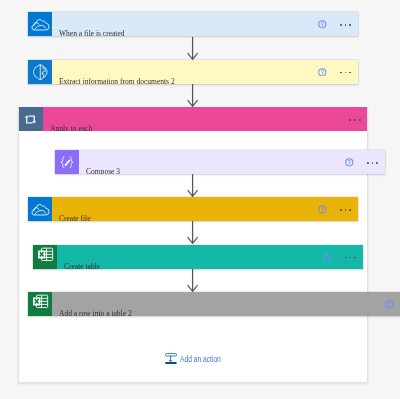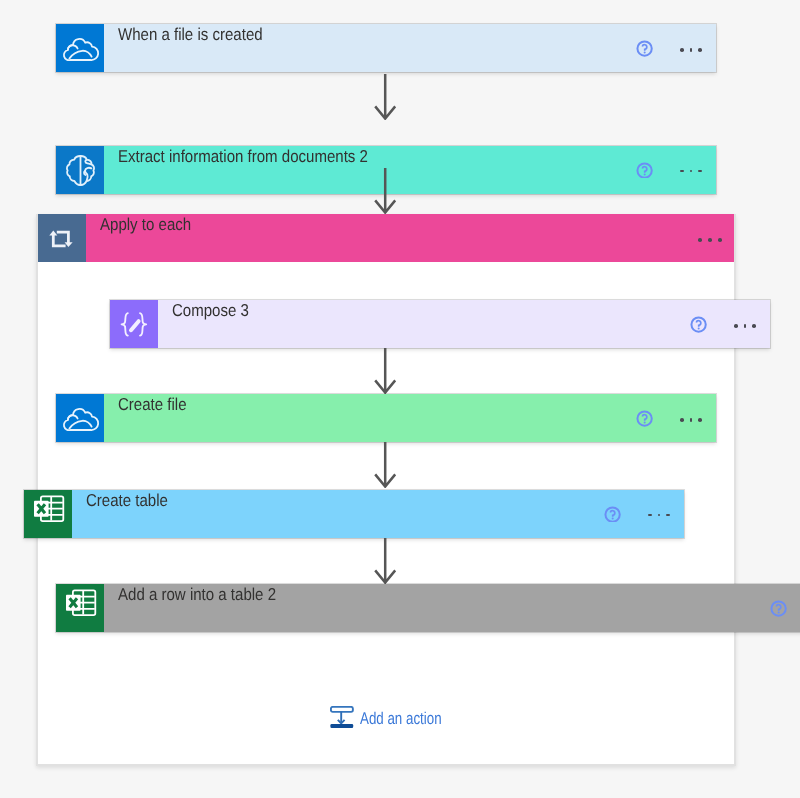--- a/index.html
+++ b/index.html
@@ -17,22 +17,22 @@
   
   .card{position:absolute;height:24px;display:flex;align-items:stretch;
         box-shadow:0 0 0 0.5px rgba(0,0,0,.13), 0 1px 2px rgba(0,0,0,.13);}
   .card .icon{width:24px;height:24px;flex:0 0 24px;position:relative;}
   .card .icon svg{position:absolute;}
   .sv-od{left:0;top:0;}
   .sv-br{left:0;top:0;}
   .sv-lp{left:0;top:0;}
   .sv-cp{left:0;top:0;}
   .sv-xl{left:0;top:0;}
-  .card .label{flex:1 1 auto;display:flex;align-items:flex-start;
-               padding-left:7px;white-space:nowrap;overflow:hidden;}
+  .card .label{flex:1 1 auto;display:flex;align-items:flex-end;
+               padding-left:7px;white-space:nowrap;overflow:hidden;font-family:Liberation Serif, serif;}
   .card .label span{display:inline-block;font-size:8.6px;color:#323130;
                transform:scaleX(0.875);transform-origin:left center;line-height:1;position:relative;top:1.2px;}
   .card .acts{flex:0 0 auto;display:flex;align-items:center;padding-right:6.5px;}
 
   .help{width:8.6px;height:8.6px;margin-right:13.3px;}
   .dots{display:flex;align-items:center;gap:2.9px;position:relative;top:0.6px;}
   .dots i{width:1.8px;height:1.8px;border-radius:50%;background:#4a4a52;display:block;}
 
   
   .arrow{position:absolute;left:187px;width:12px;}
@@ -76,21 +76,21 @@
         </span>
     </div>
   </div>
 
   <div class="arrow" style="top:36.5px;height:23px;">
     <svg width="12" height="23" viewBox="0 0 12 23">
         <path d="M5.6 0 V22 M0.6 16.2 L5.6 22.3 L10.6 16.2" fill="none" stroke="#565656" stroke-width="1.25" stroke-linecap="butt" stroke-linejoin="miter"></path>
       </svg>
   </div>
 
-  <div class="card" style="left:28px;top:73px;width:329.5px;background:#5eead4;">
+  <div class="card" style="left:28px;top:60px;width:329.5px;background:#fef9c3;">
     <div class="icon" style="background:#0b78c8;">
       <svg class="sv-br" width="24.5" height="24.5" viewBox="0 0 24.5 24.5" fill="none" stroke="#e2f0fb" stroke-width="0.9" stroke-linejoin="round" stroke-linecap="round">
         <path d="M12.25 5.0 V19.5"></path>
         <path d="M12.25 5.0 C10.6 5.0 9.5 5.8 9.1 6.8 C7.5 6.9 6.6 8.0 6.75 9.2 C5.5 9.8 5.1 11.2 5.8 12.25 C5.2 13.3 5.7 14.7 6.9 15.2 C6.8 16.5 7.9 17.5 9.2 17.5 C9.8 18.6 11.0 19.6 12.25 19.5"></path>
         <path d="M12.25 5.0 C13.9 5.0 15.0 5.8 15.4 6.8 C17.0 6.9 17.9 8.0 17.75 9.2 C19.0 9.8 19.4 11.2 18.7 12.25 C19.3 13.3 18.8 14.7 17.6 15.2 C17.7 16.5 16.6 17.5 15.3 17.5 C14.7 18.6 13.5 19.6 12.25 19.5"></path>
         <path d="M15.4 6.8 C14.3 7.3 14.4 8.5 15.7 8.7 C16.6 8.85 17.3 9.1 17.75 9.2"></path>
         <path d="M17.7 11.2 C16.4 10.5 14.6 11.0 14.55 12.4 C14.5 13.5 15.4 13.7 15.7 14.4 C16.1 15.3 15.4 17.0 15.3 17.5"></path>
         <path d="M14.55 12.4 C13.8 12.9 13.8 14.1 14.75 14.5"></path>
       </svg>
     </div>
@@ -162,21 +162,21 @@
         </span>
     </div>
   </div>
 
   <div class="arrow" style="top:174px;height:23px;">
     <svg width="12" height="23" viewBox="0 0 12 23">
         <path d="M5.6 0 V22 M0.6 16.2 L5.6 22.3 L10.6 16.2" fill="none" stroke="#565656" stroke-width="1.25" stroke-linecap="butt" stroke-linejoin="miter"></path>
       </svg>
   </div>
 
-  <div class="card" style="left:28px;top:197.25px;width:329.5px;background:#86efac;">
+  <div class="card" style="left:28px;top:197.25px;width:329.5px;background:#eab308;">
     <div class="icon" style="background:#0078d4;">
       <svg class="sv-od" width="24.5" height="24.5" viewBox="0 0 24.5 24.5" fill="none" stroke="#e8f3fc" stroke-width="0.9" stroke-linejoin="round" stroke-linecap="round">
         <path d="M5.9 13.0 A2.5 2.5 0 0 1 8.5 10.5 A3.2 3.2 0 0 1 14.6 9.35 A2.45 2.45 0 0 1 18.0 11.3 A2.5 2.5 0 0 1 17.45 18.0 L7.15 18.0 A2.55 2.55 0 0 1 5.9 13.0 Z"></path>
         <path d="M5.9 13.0 A2.55 2.55 0 0 1 10.8 12.25"></path>
         <path d="M6.7 17.2 C8.3 14.9 10.9 13.6 13.1 13.4 C15.3 13.2 17.1 14.9 17.8 16.3"></path>
       </svg>
     </div>
     <div class="label">
         <span>Create file</span>
       </div>
@@ -193,21 +193,21 @@
         </span>
     </div>
   </div>
 
   <div class="arrow" style="top:221.25px;height:23px;">
     <svg width="12" height="23" viewBox="0 0 12 23">
         <path d="M5.6 0 V22 M0.6 16.2 L5.6 22.3 L10.6 16.2" fill="none" stroke="#565656" stroke-width="1.25" stroke-linecap="butt" stroke-linejoin="miter"></path>
       </svg>
   </div>
 
-  <div class="card" style="left:12px;top:245px;width:329.5px;background:#7dd3fc;">
+  <div class="card" style="left:33px;top:245px;width:329.5px;background:#14b8a6;">
     <div class="icon" style="background:#107c41;">
       <svg class="sv-xl" width="24" height="25" viewBox="0 0 24 25" fill="none">
         <rect x="8.45" y="3.15" width="11.2" height="12.4" rx="0.9" stroke="#fff" stroke-width="0.9"></rect>
         <path d="M13.6 3.4 V15.3 M8.7 6.3 H19.4 M8.7 9.35 H19.4 M8.7 12.4 H19.4" stroke="#fff" stroke-width="0.9"></path>
         <rect x="5.0" y="5.4" width="7.3" height="8.0" rx="0.4" fill="#fff"></rect>
         <path d="M6.8 7.1 L10.5 11.6 M10.5 7.1 L6.8 11.6" stroke="#107c41" stroke-width="1.55"></path>
       </svg>
     </div>
     <div class="label">
         <span>Create table</span>

